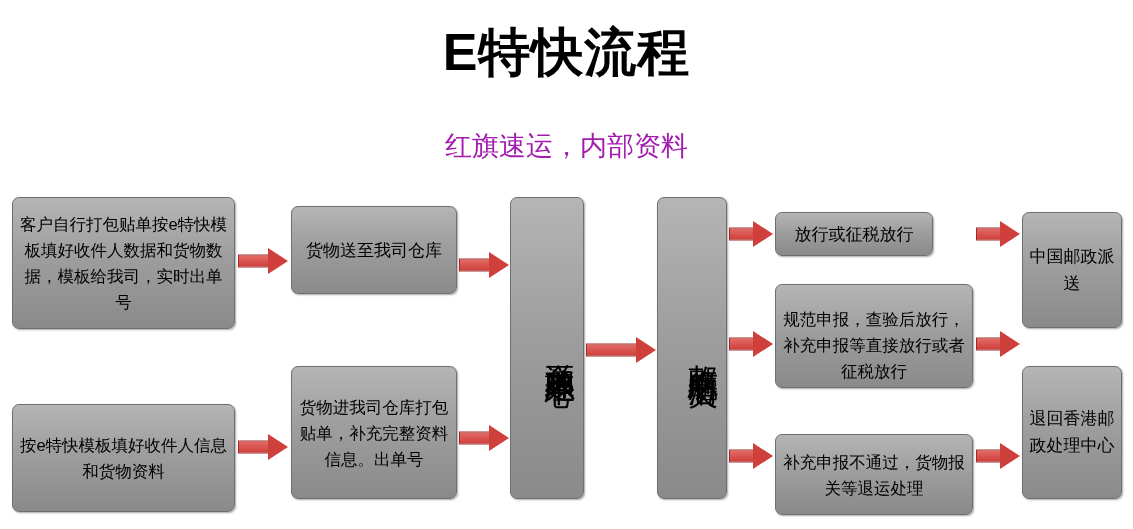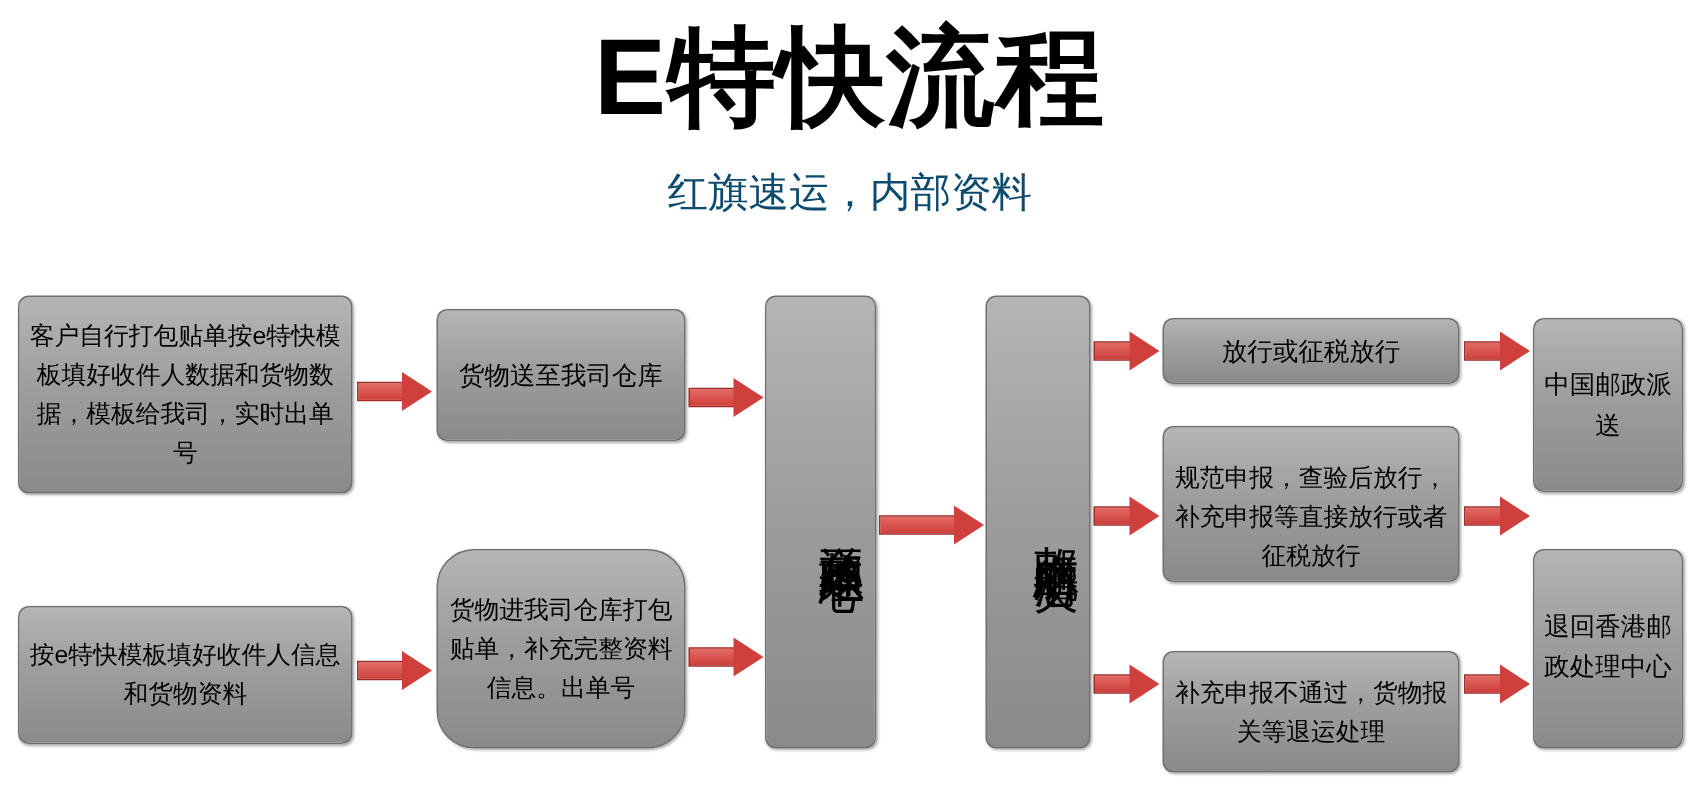--- a/index.html
+++ b/index.html
@@ -6,32 +6,32 @@
   body{
     width:1133px;height:529px;
     background:#ffffff;
     font-family:"Liberation Sans","DejaVu Sans",sans-serif;
     position:relative;
     overflow:hidden;
   }
   #title{
     position:absolute;left:0;top:4px;width:1133px;
     text-align:center;
-    font-size:72px;
+    font-size:52px;
     font-weight:bold;
     letter-spacing:1px;
     color:#000000;
     line-height:96px;
     white-space:nowrap;
   }
   #subtitle{
-    position:absolute;left:0;top:108px;width:1133px;
+    position:absolute;left:0;top:126px;width:1133px;
     text-align:center;
     font-size:27px;
-    color:#0c4a6e;
+    color:#a21caf;
     line-height:40px;
     white-space:nowrap;
   }
   .box{
     position:absolute;
     box-sizing:border-box;
     background:linear-gradient(180deg,#b5b5b5 0%,#9e9e9e 45%,#8a8a8a 100%);
     border:1px solid #6f6f6f;
     border-radius:7px;
     color:#000000;
@@ -85,37 +85,37 @@
 <div id="subtitle">红旗速运，内部资料</div>
 
 <div class="box t16" style="left:12px;top:197px;width:223px;height:132px;">
   <span>客户自行打包贴单按e特快模板填好收件人数据和货物数据，模板给我司，实时出单号</span>
 </div>
 
 <div class="box t17" style="left:291px;top:206px;width:166px;height:88px;">
   <span>货物送至我司仓库</span>
 </div>
 
-<div class="box t16" style="left:12px;top:404px;width:223px;height:92px;justify-content:flex-end;">
+<div class="box t16" style="left:12px;top:404px;width:223px;height:108px;justify-content:flex-end;">
   <span>按e特快模板填好收件人信息和货物资料</span>
 </div>
 
-<div class="box t16" style="left:291px;top:366px;width:166px;height:133px;border-radius:25px;">
+<div class="box t16" style="left:291px;top:366px;width:166px;height:133px;">
   <span>货物进我司仓库打包贴单，补充完整资料信息。出单号</span>
 </div>
 
 <div class="box vert" style="left:510px;top:197px;width:74px;height:302px;">
   <span>送至邮政处理中心</span>
 </div>
 
 <div class="box vert" style="left:657px;top:197px;width:70px;height:302px;">
   <span>邮政广航中心清关</span>
 </div>
 
-<div class="box t17" style="left:775px;top:212px;width:198px;height:44px;">
+<div class="box t17" style="left:775px;top:212px;width:158px;height:44px;">
   <span>放行或征税放行</span>
 </div>
 
 <div class="box t16" style="left:775px;top:284px;width:198px;height:104px;align-items:flex-end;">
   <span>规范申报，查验后放行，补充申报等直接放行或者征税放行</span>
 </div>
 
 <div class="box t16" style="left:775px;top:418px;width:198px;height:81px;margin-top:16px;">
   <span>补充申报不通过，货物报关等退运处理</span>
 </div>

